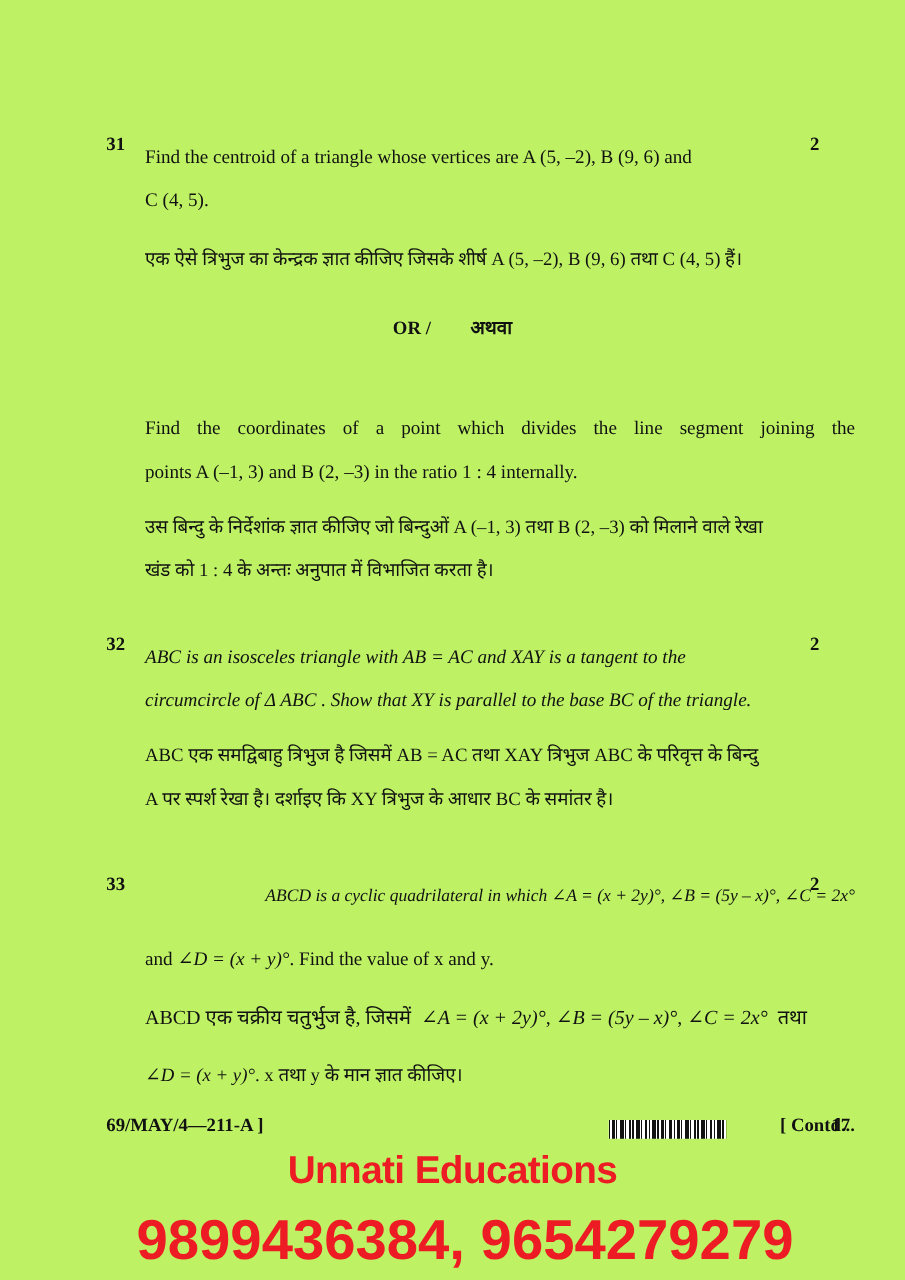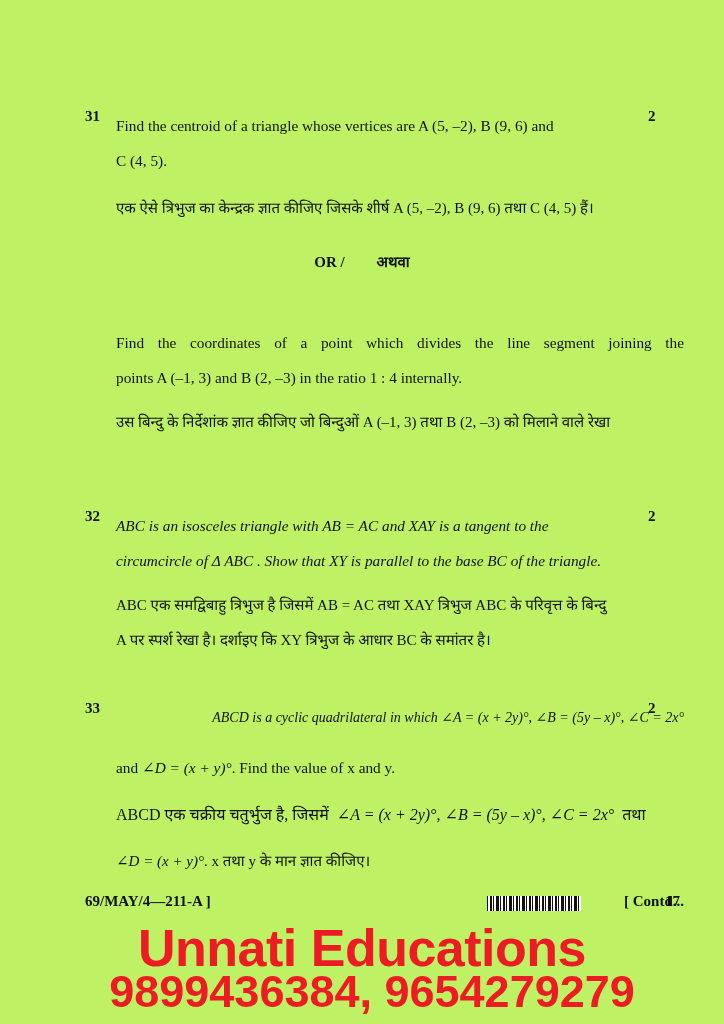--- a/index.html
+++ b/index.html
@@ -128,21 +128,21 @@
     position: absolute;
     left: 0;
     right: 0;
     text-align: center;
     font-family: "Liberation Sans", "DejaVu Sans", sans-serif;
     font-weight: bold;
     letter-spacing: -0.5px;
   }
   .wm-name {
     top: 918px;
-    font-size: 52px;
+    font-size: 31px;
   }
   .wm-phone {
     top: 966px;
     font-size: 45px;
     letter-spacing: 0px;
   }
 </style>
 </head>
 <body>
 
@@ -173,20 +173,23 @@
   <div class="qblock" style="top:325px;">
     <div class="qbody">
       <div class="line just">
         <span>Find the coordinates of a point which divides the line segment joining the</span>
       </div>
       <div class="line">
         <span>points A (–1, 3) and B (2, –3) in the ratio 1 : 4 internally.</span>
       </div>
       <div class="line hi" style="margin-top:10px;">
         <span>उस बिन्दु के निर्देशांक ज्ञात कीजिए जो बिन्दुओं A (–1, 3) तथा B (2, –3) को मिलाने वाले रेखा</span>
+      </div>
+      <div class="line hi">
+        <span>खंड को 1 : 4 के अन्तः अनुपात में विभाजित करता है।</span>
       </div>
     </div>
   </div>
 
   <div class="qblock" style="top:508px;">
     <div class="qnum">32</div>
     <div class="marks">2</div>
     <div class="qbody">
       <div class="line">
         <span class="it">ABC is an isosceles triangle with AB = AC and XAY is a tangent to the</span>

